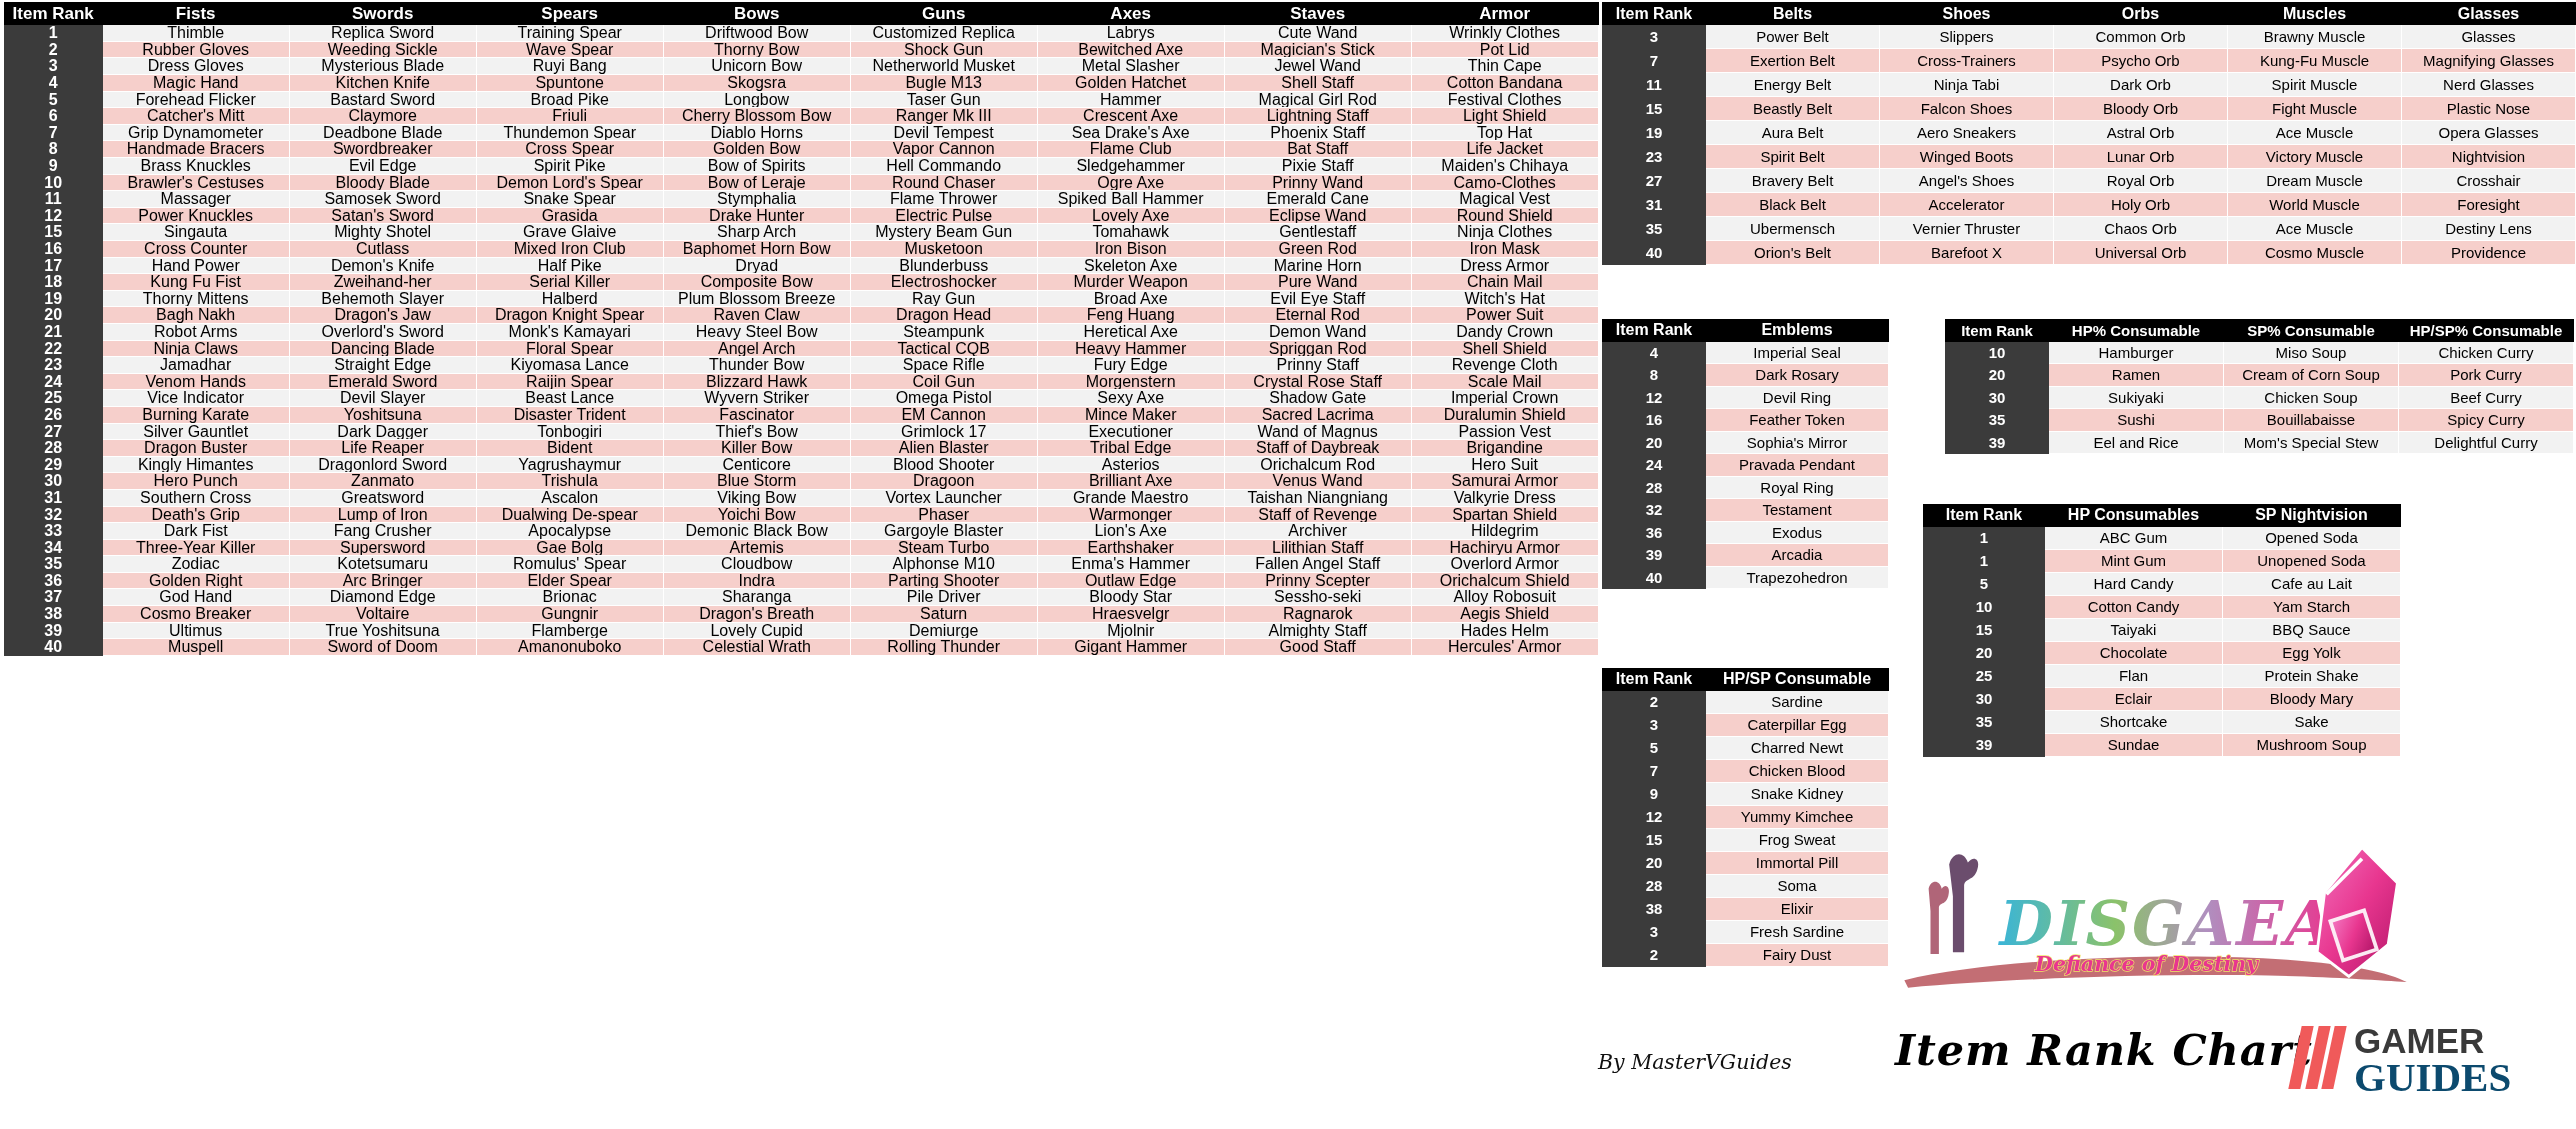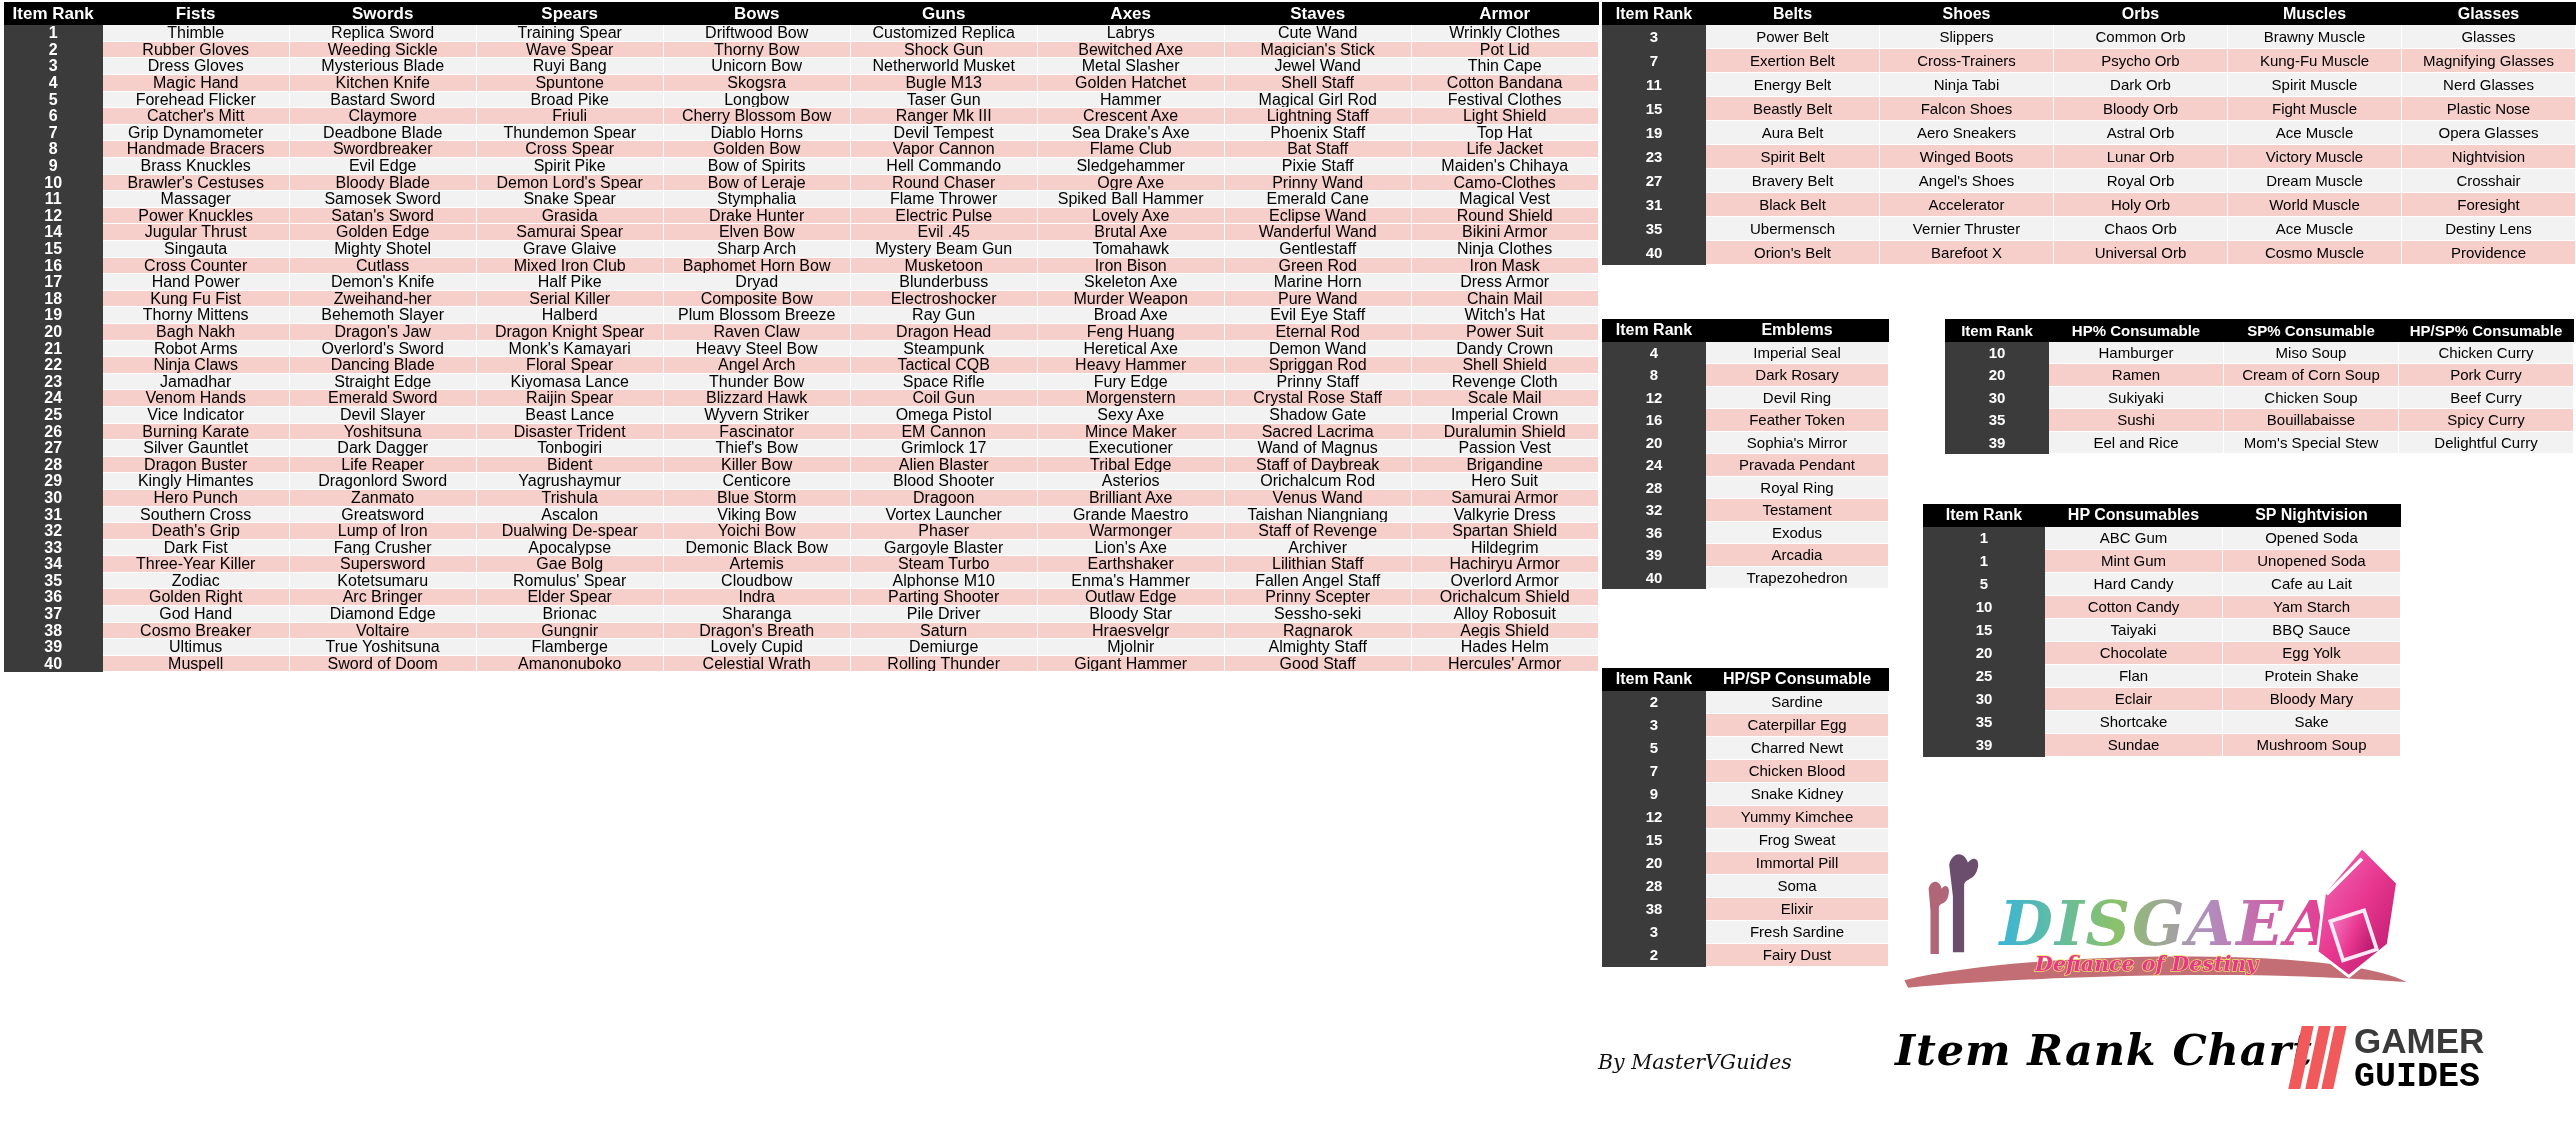--- a/index.html
+++ b/index.html
@@ -129,23 +129,23 @@
     width: 280px; height: 107px;
   }
   #gg-text {
     position: absolute; left: 63px; top: 5.6px;
     font-size: 35px; font-weight: bold; color: #3a3a3a;
     line-height: 35px; letter-spacing: 0px;
     font-family: "Liberation Sans", sans-serif;
   }
   #gg-text2 {
     position: absolute; left: 63px; top: 43px;
-    font-size: 35px; font-weight: bold; color: #000000;
+    font-size: 41px; font-weight: bold; color: #0c4a6e;
     line-height: 35px;
-    font-family: Liberation Mono, monospace;
+    font-family: Liberation Serif, serif;
   }
   .gg-bar {
     position: absolute;
     width: 12px; height: 63px;
     background: #f05a5a;
     top: 9.3px;
     transform: skewX(-12deg);
   }
 </style>
 </head>
@@ -304,31 +304,20 @@
           <tr class="even">
             <td class="rank">12</td>
             <td class="itm">Power Knuckles</td>
             <td class="itm">Satan's Sword</td>
             <td class="itm">Grasida</td>
             <td class="itm">Drake Hunter</td>
             <td class="itm">Electric Pulse</td>
             <td class="itm">Lovely Axe</td>
             <td class="itm">Eclipse Wand</td>
             <td class="itm">Round Shield</td>
-          </tr>
-          <tr class="even">
-            <td class="rank">14</td>
-            <td class="itm">Jugular Thrust</td>
-            <td class="itm">Golden Edge</td>
-            <td class="itm">Samurai Spear</td>
-            <td class="itm">Elven Bow</td>
-            <td class="itm">Evil .45</td>
-            <td class="itm">Brutal Axe</td>
-            <td class="itm">Wanderful Wand</td>
-            <td class="itm">Bikini Armor</td>
           </tr>
           <tr class="odd">
             <td class="rank">15</td>
             <td class="itm">Singauta</td>
             <td class="itm">Mighty Shotel</td>
             <td class="itm">Grave Glaive</td>
             <td class="itm">Sharp Arch</td>
             <td class="itm">Mystery Beam Gun</td>
             <td class="itm">Tomahawk</td>
             <td class="itm">Gentlestaff</td>

